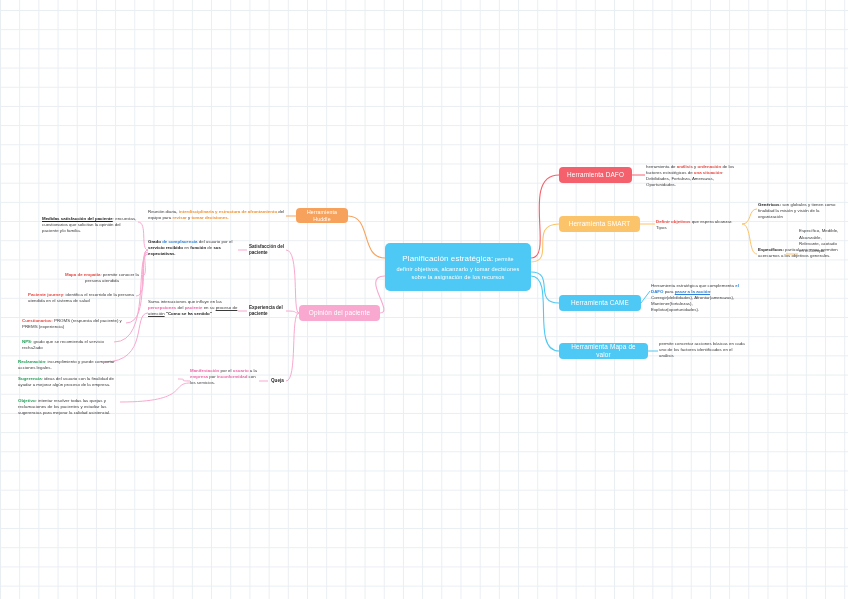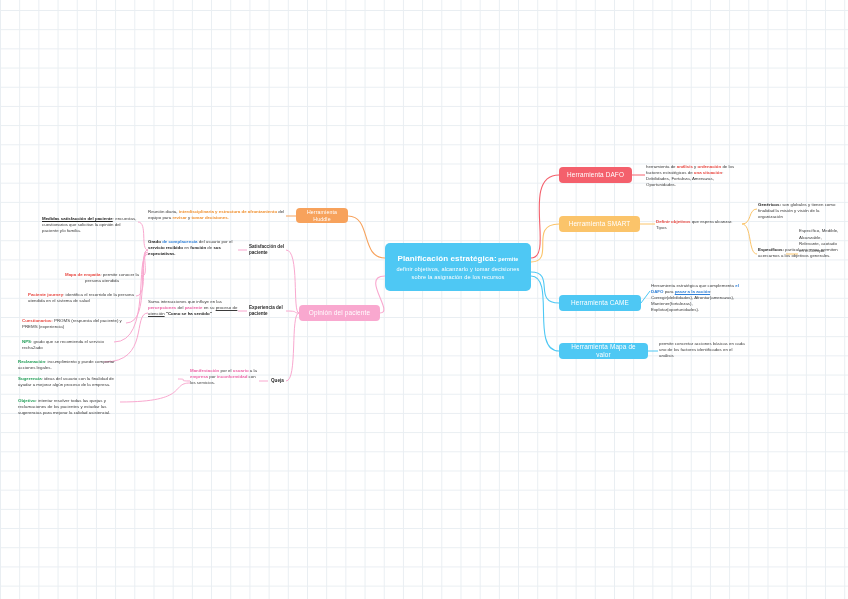--- a/index.html
+++ b/index.html
@@ -33,21 +33,21 @@
   }
   #root{
     left:385px;top:243px;width:146px;height:48px;
     background:#4ec8f4;border-radius:5px;
     flex-direction:column;
     padding:4px 7px;
     font-size:5.6px;
     line-height:1.45;
   }
   #root .rt-title{font-size:8px;font-weight:bold;letter-spacing:.1px;}
-  #root .rt-title span{font-size:5.4px;font-weight:bold;}
+  #root .rt-title span{font-size:5.4px;font-weight:normal;}
   .txt{
     position:absolute;
     font-size:4.4px;
     line-height:1.38;
     color:#3b3b3b;
     box-sizing:border-box;
   }
   .r{color:#e8463f;font-weight:bold;}
   .o{color:#f0902f;font-weight:bold;}
   .p{color:#ec64a6;font-weight:bold;}

